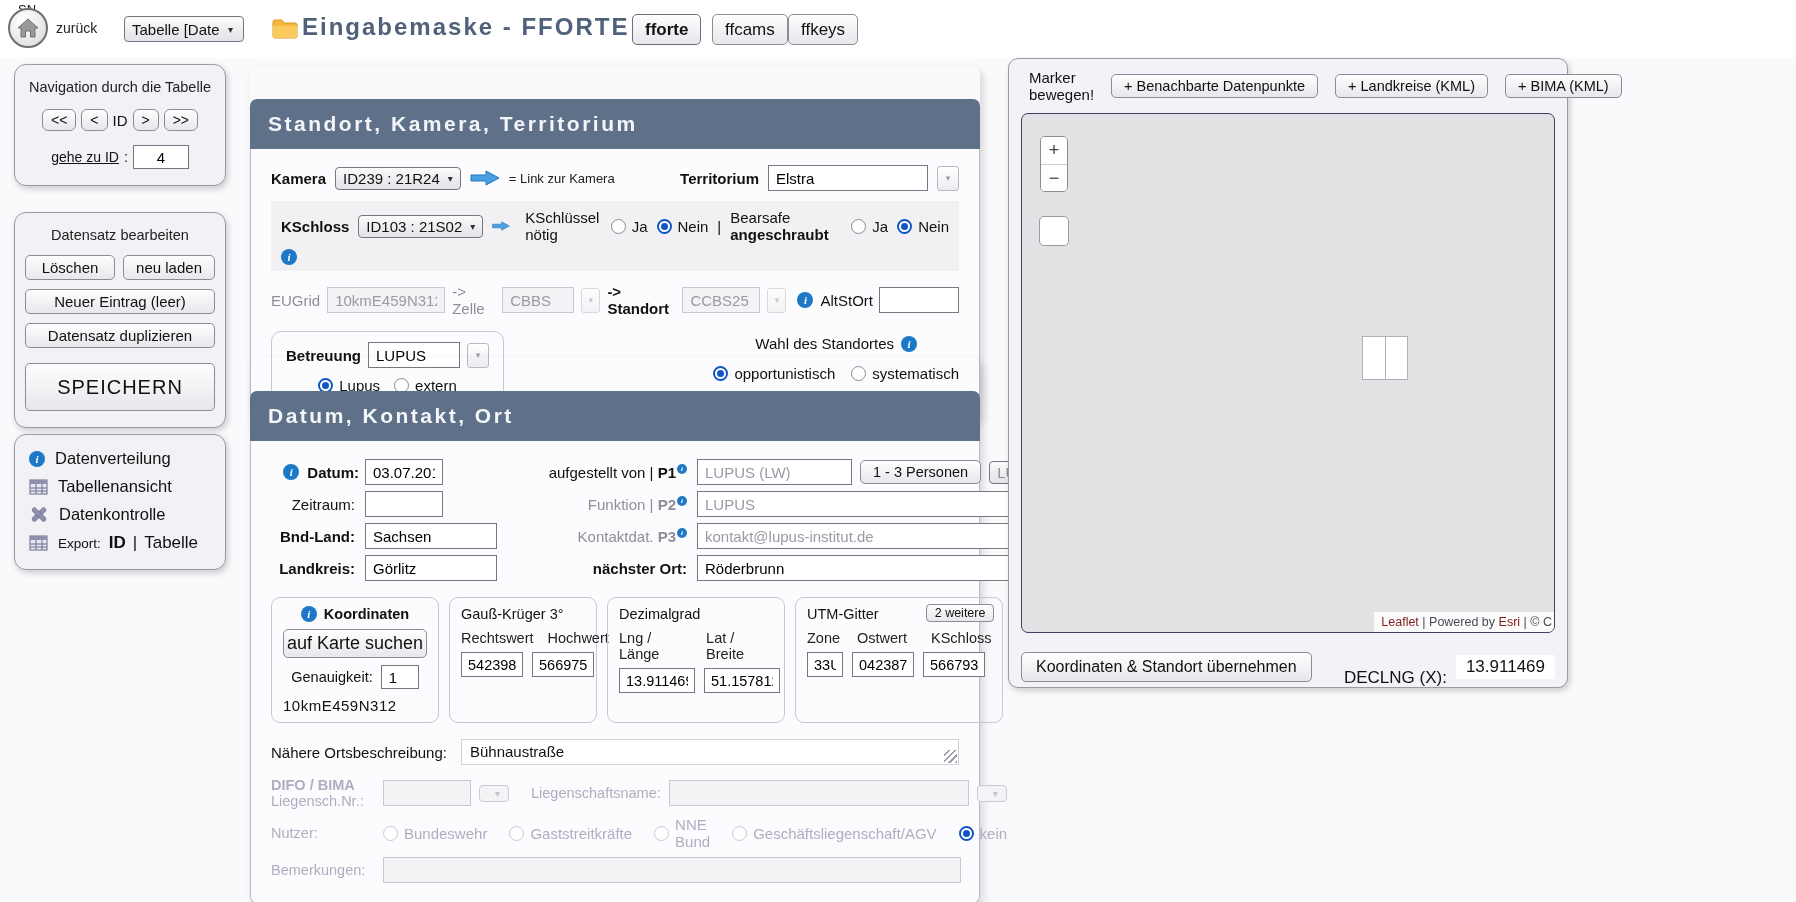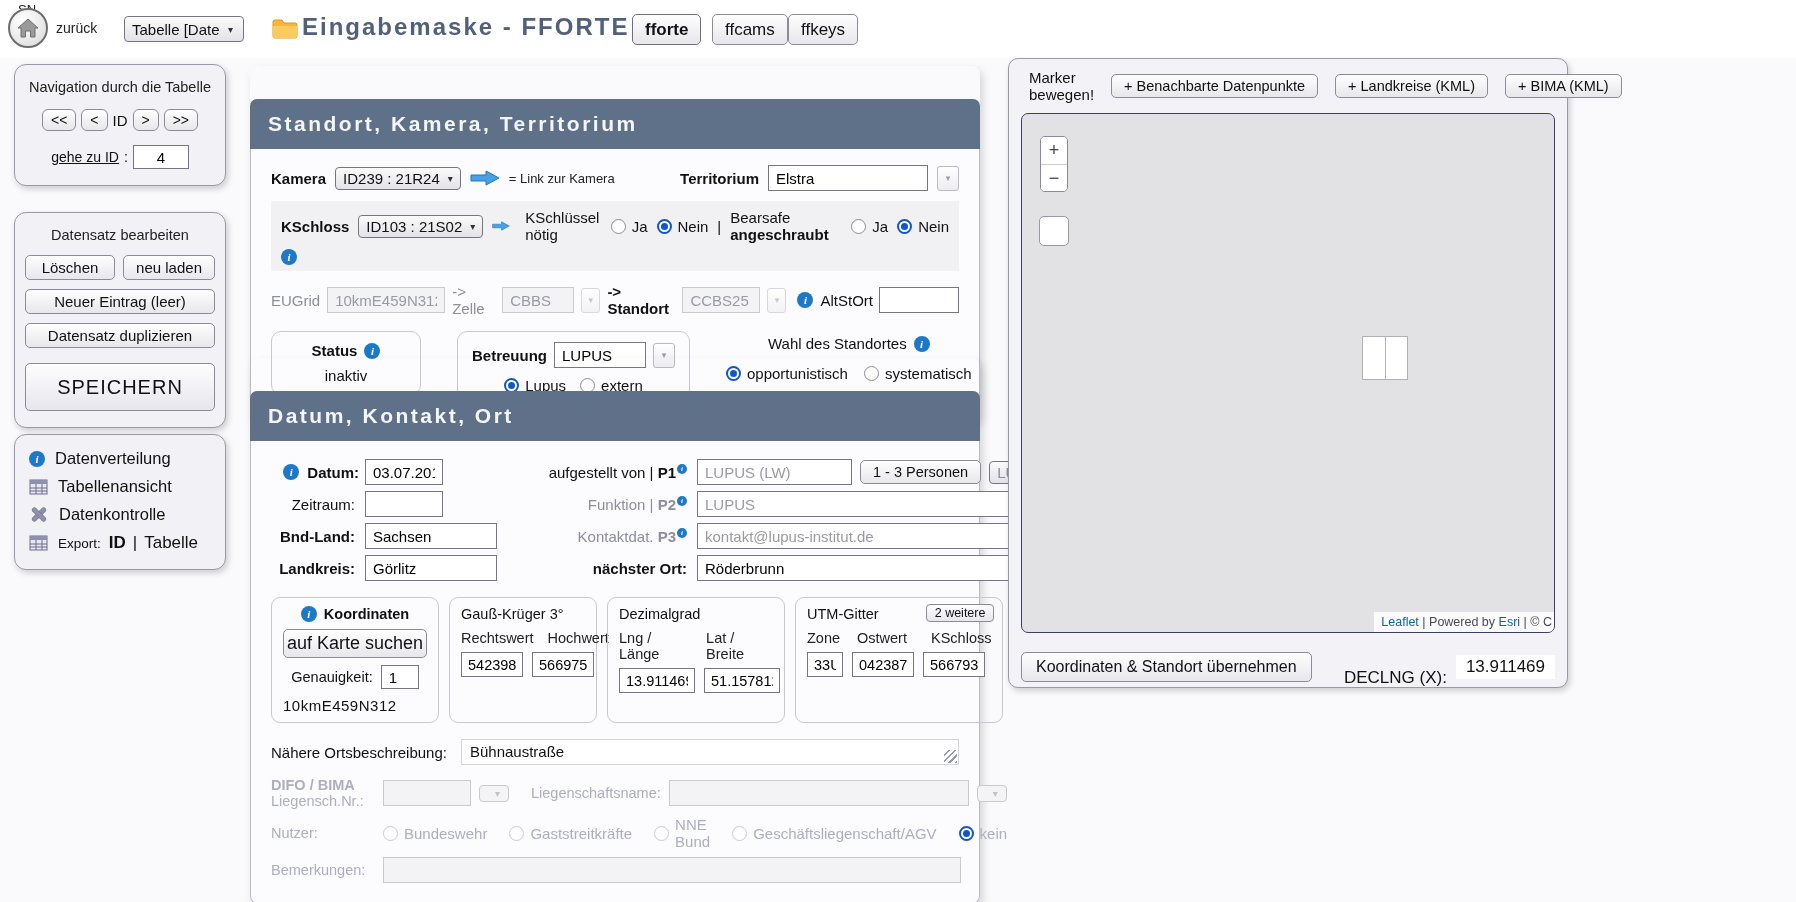--- a/index.html
+++ b/index.html
@@ -161,21 +161,21 @@
              color:#444; cursor:pointer; line-height:25px; text-align:center; }
   .zoombtn + .zoombtn { border-top:1px solid #ccc; }
   .extra-btn { position:absolute; left:17px; top:102px; width:30px; height:30px; background:#fff;
                border:1px solid #9a9aa6; border-radius:5px; cursor:pointer; }
   .tile-ph { position:absolute; left:340px; top:222px; width:46px; height:44px; background:#fff;
              border:1px solid #b0b0ba; display:flex; }
   .tile-ph span { flex:1; }
   .tile-ph span + span { border-left:1px solid #b0b0ba; }
   .attrib { position:absolute; right:0; bottom:0; background:rgba(255,255,255,.85);
             font-size:12.5px; color:#4a4a55; padding:3px 2px 3px 7px; white-space:nowrap; }
-  .attrib .lnk { color:#0369a1; cursor:pointer; }
+  .attrib .lnk { color:#7f1d1d; cursor:pointer; }
   .map-footer { display:flex; align-items:center; margin-top:13px; }
   .apply-btn { font-size:16px; padding:5px 14px; }
   .declng { margin-left:auto; display:flex; align-items:center; gap:9px; }
   .declng-lab { font-size:17px;margin-top:22px; }
   .declng-val { background:#fff; padding:2px 10px; font-size:17px; }
 </style>
 </head>
 <body>
 
 <header class="topbar">
@@ -325,27 +325,20 @@
       <input class="inp dis" style="width: 78px;" disabled="" value="CCBS25">
       <span class="chevbtn" style="opacity:.55;"></span>
       <span class="info" style="margin-left:4px;"></span>
       <div class="altst">
         <span>AltStOrt</span>
         <input class="inp" style="width: 80px;">
       </div>
     </div>
 
     <div class="boxes-row">
-      <div class="soft-box status-box">
-        <div class="status-line">
-          <span class="b">Status</span>
-          <span class="info"></span>
-        </div>
-        <div class="status-val">inaktiv</div>
-      </div>
       <div class="soft-box">
         <div class="betr-line">
           <span class="b">Betreuung</span>
           <input class="inp" style="width: 92px;" value="LUPUS">
           <span class="chevbtn"></span>
         </div>
         <div class="betr-radios">
           <span class="ritem">
               <span class="radio on"></span>
               <span>Lupus</span>

